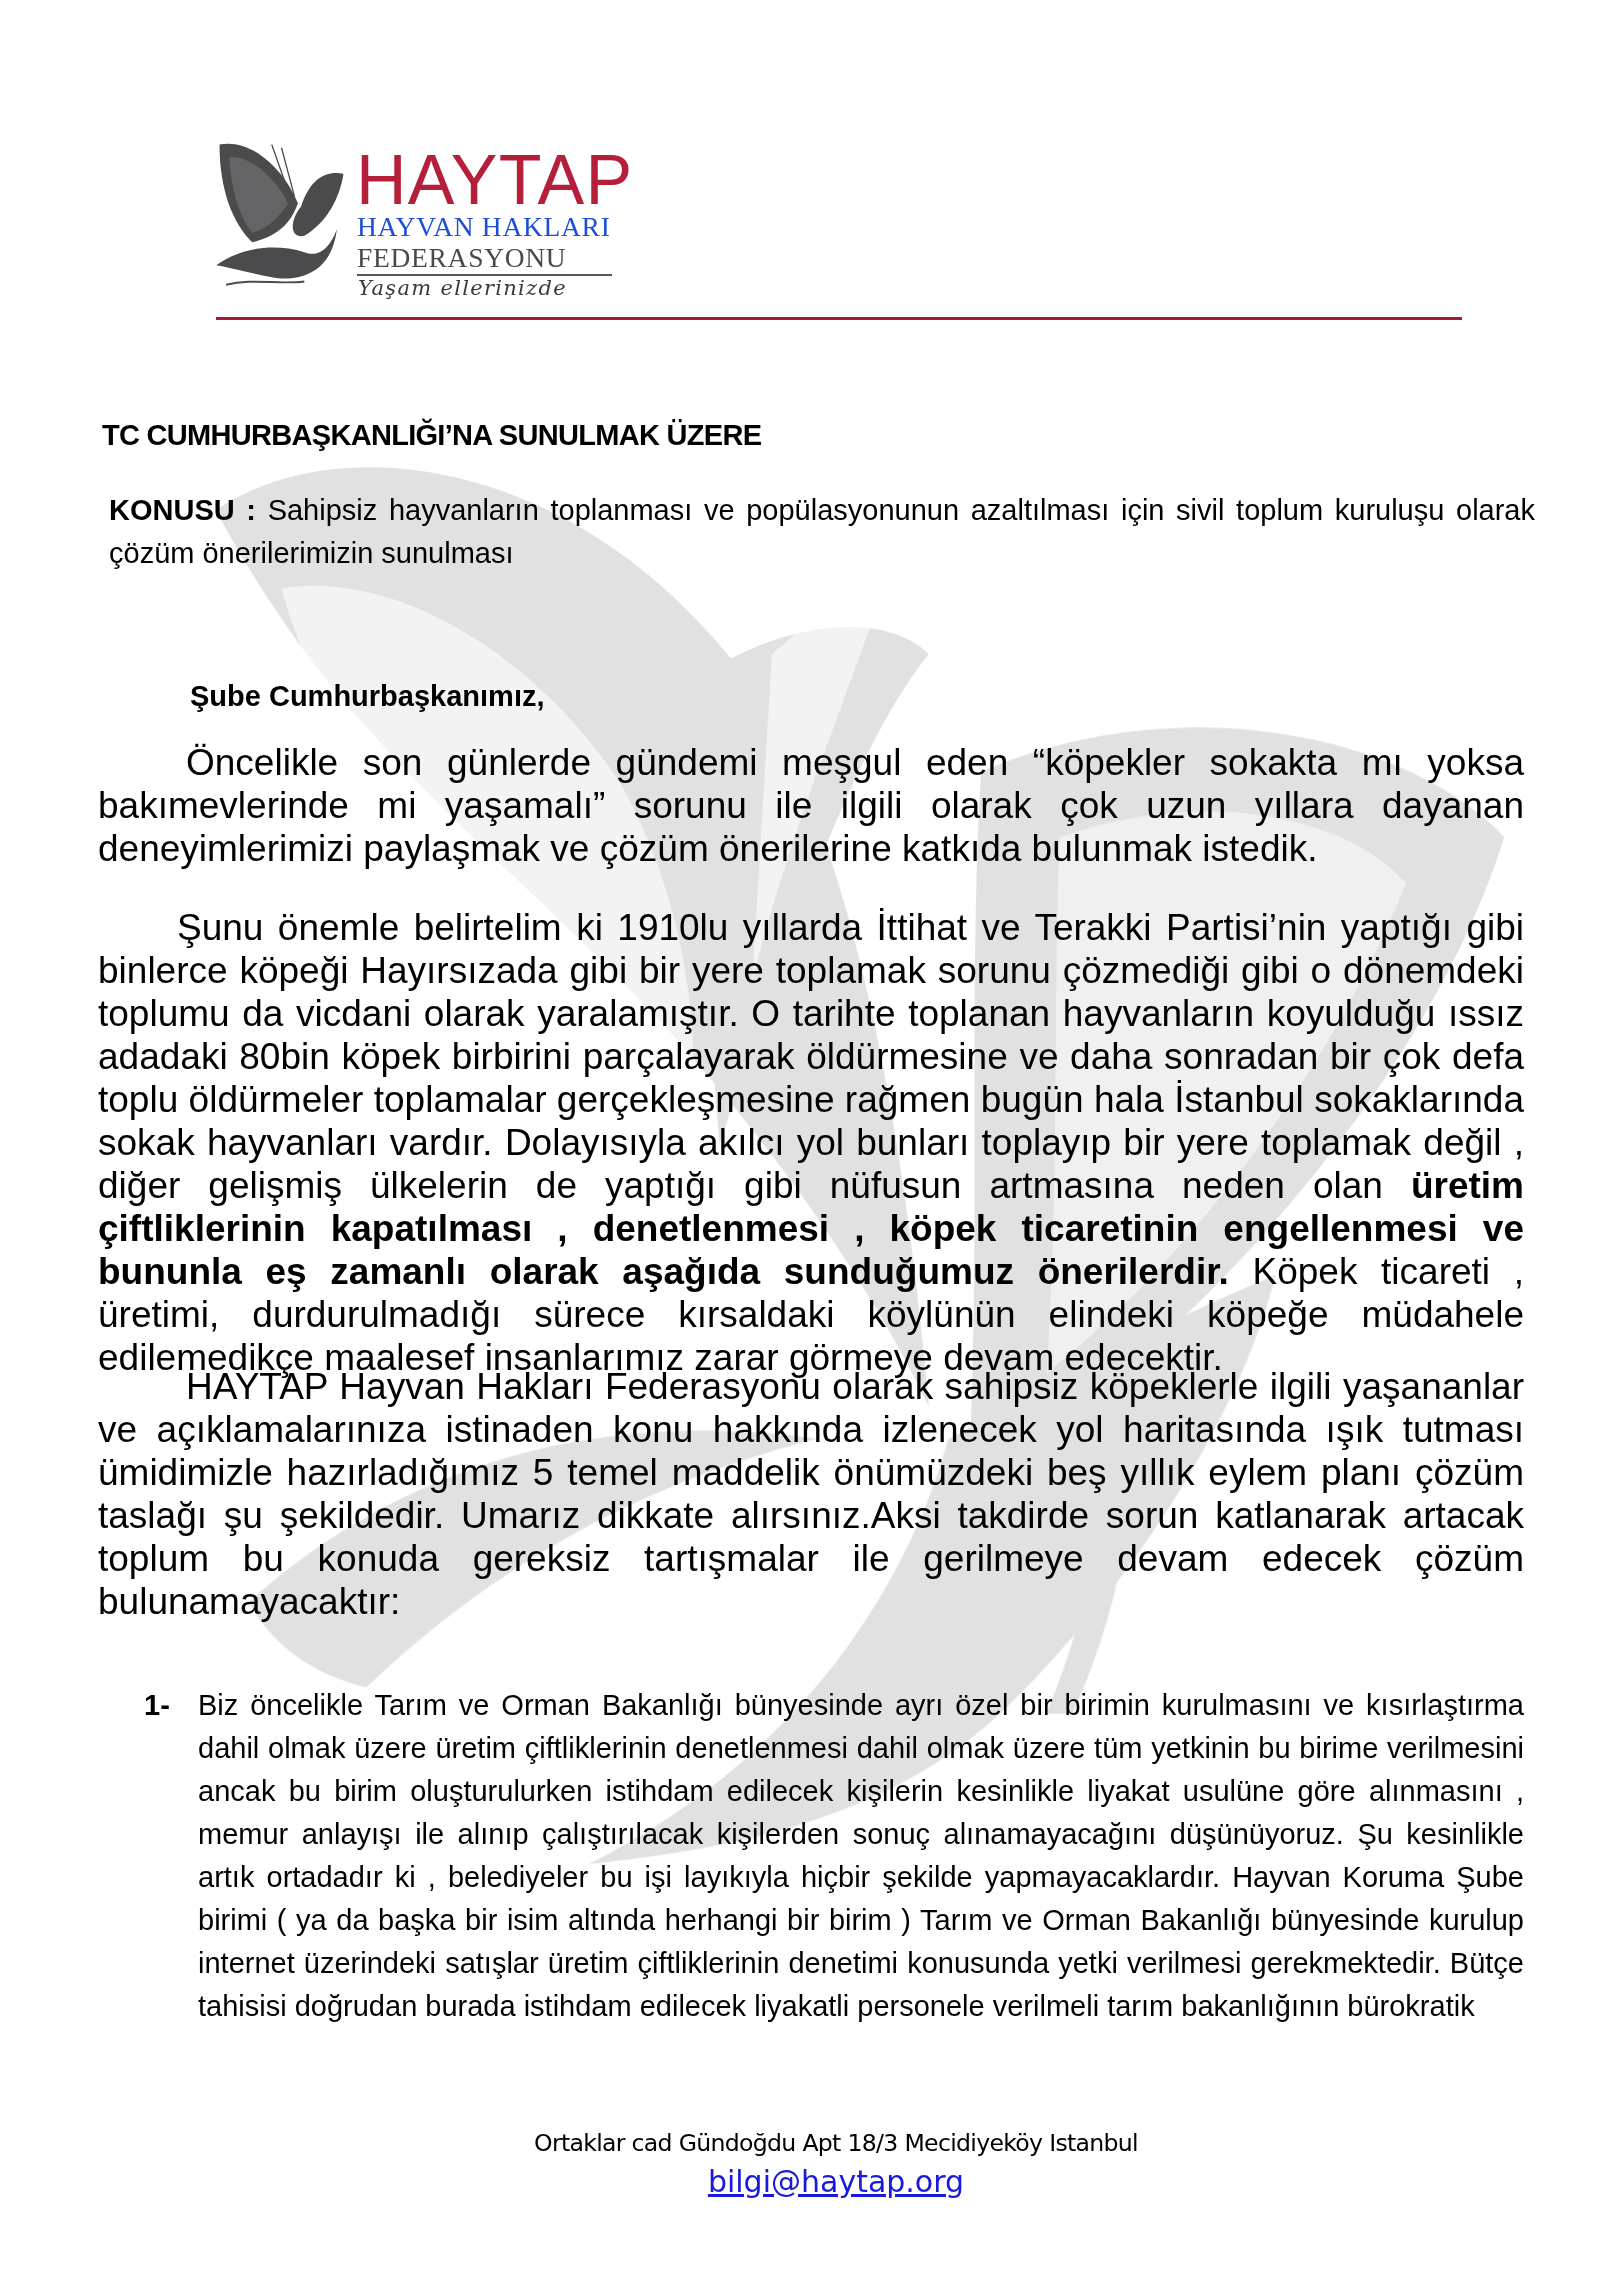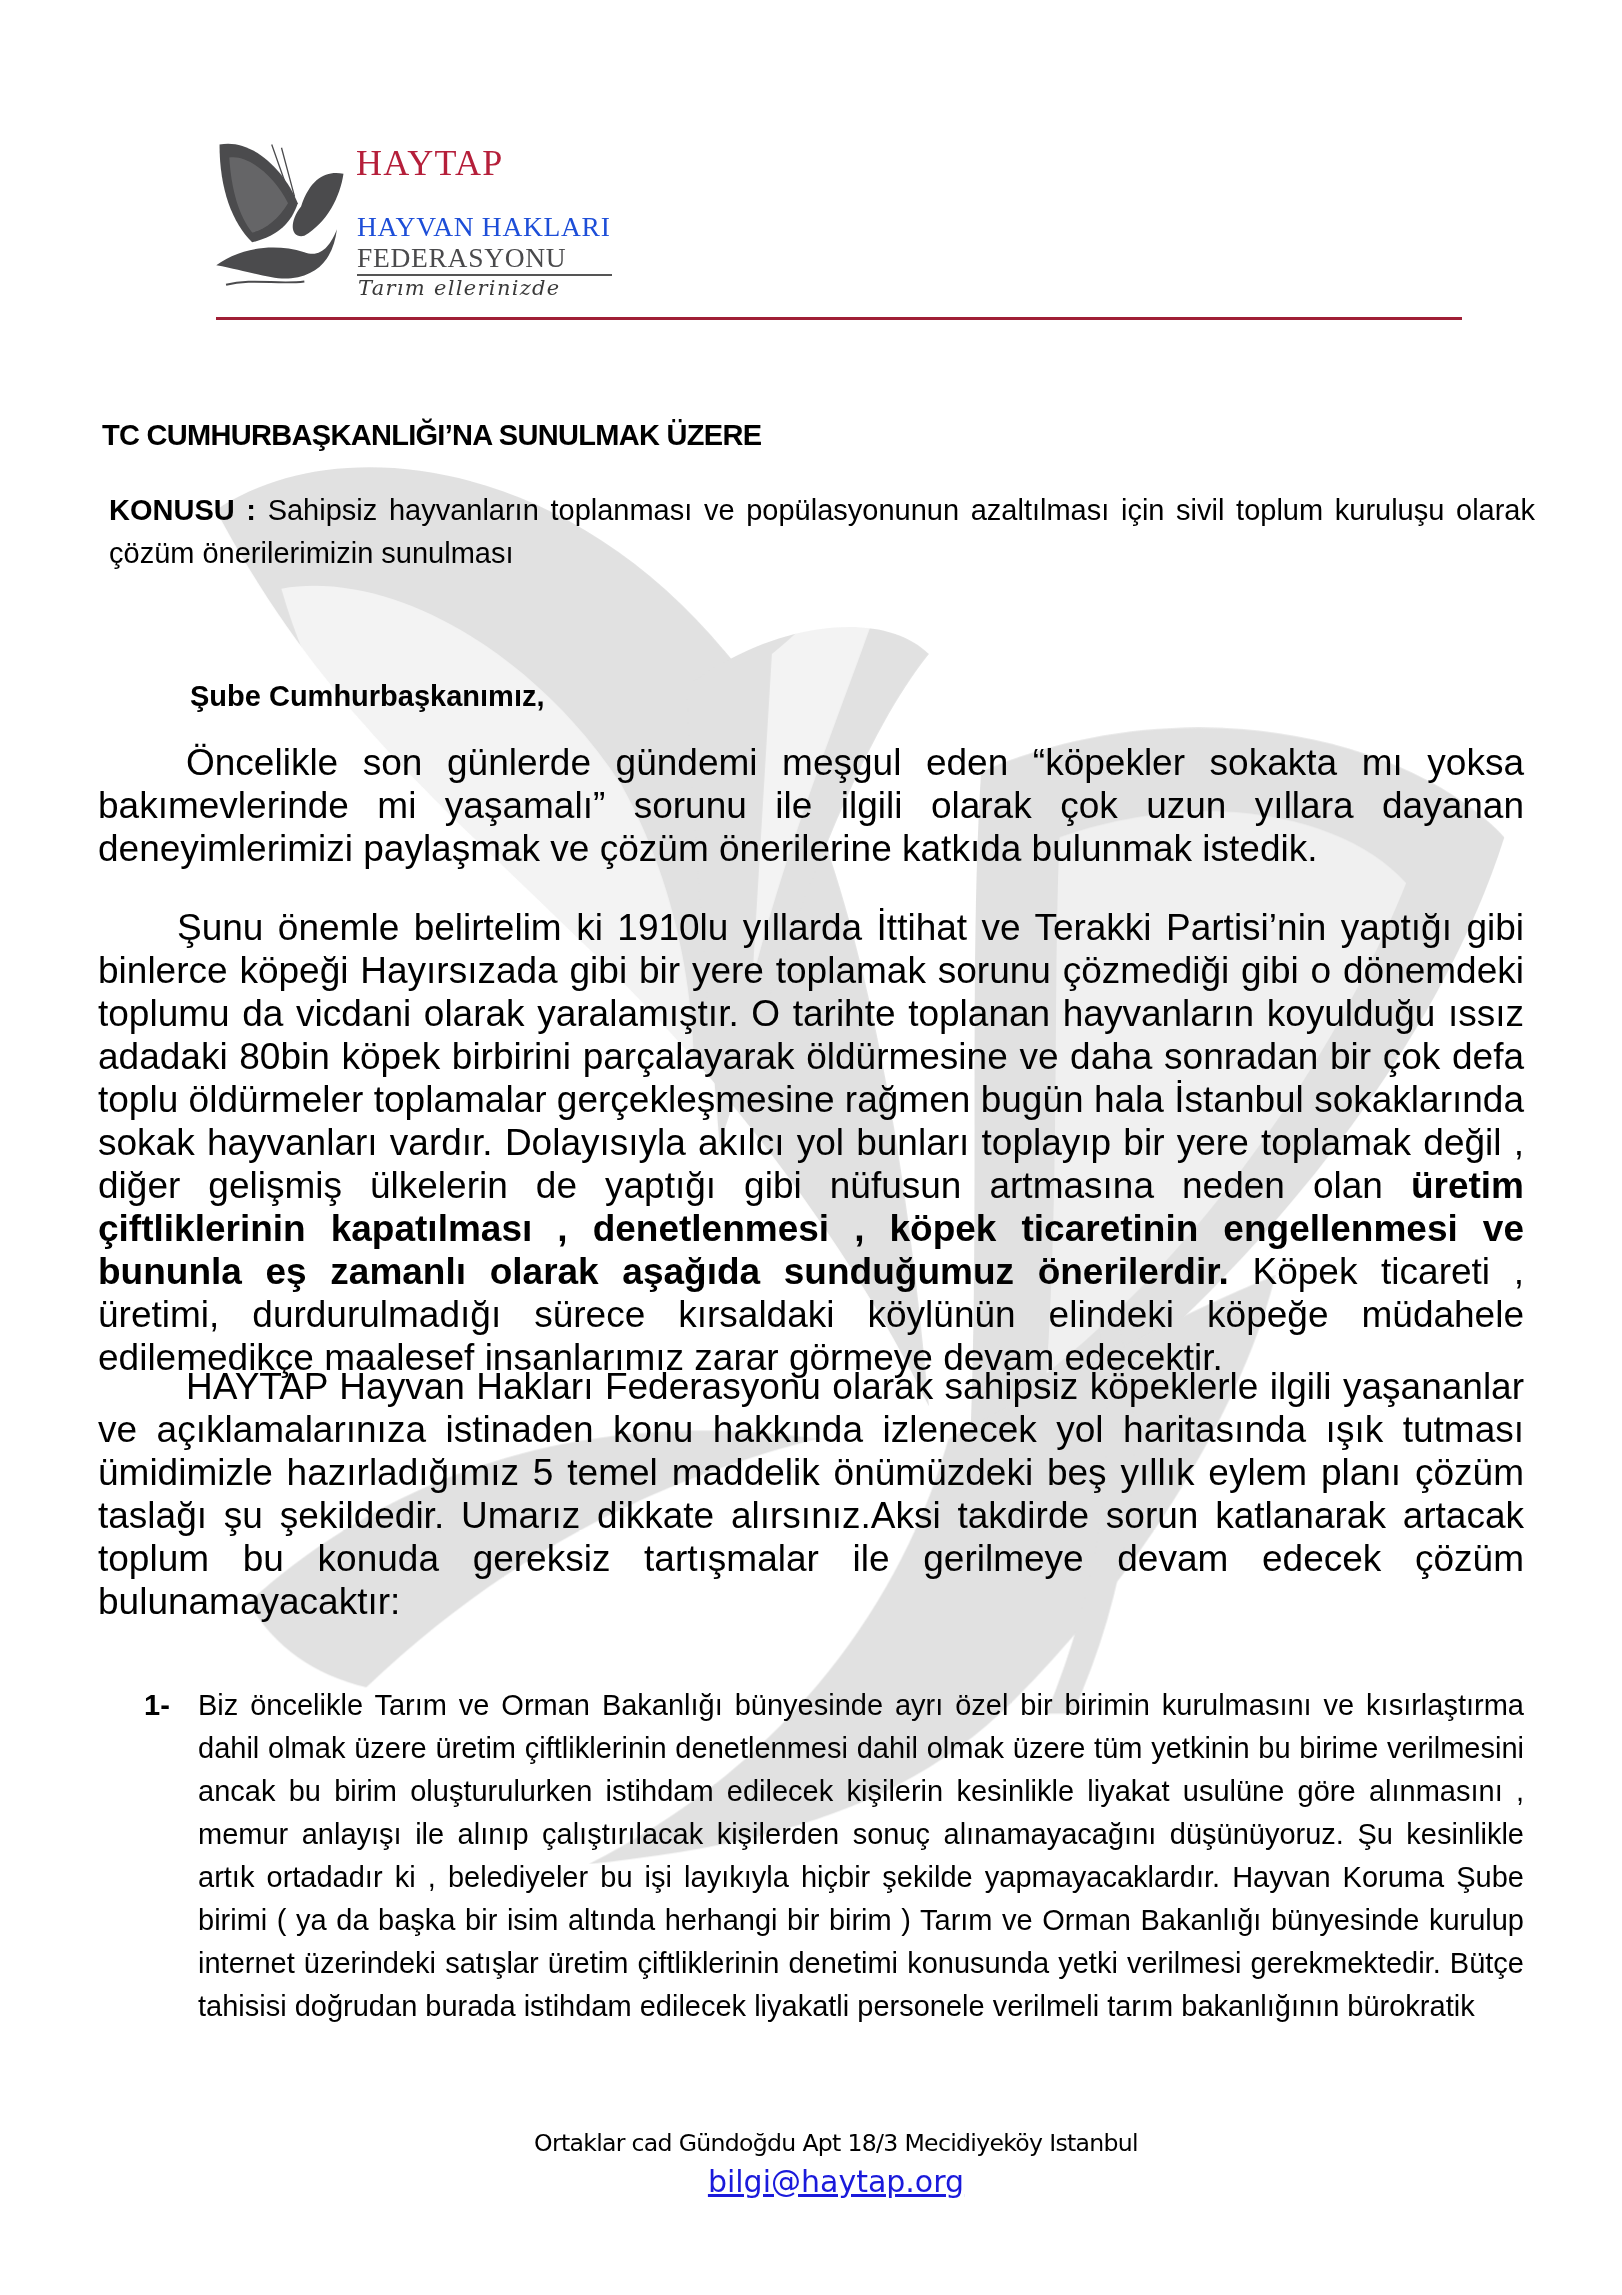--- a/index.html
+++ b/index.html
@@ -3,21 +3,21 @@
 <meta charset="utf-8">
 <style>
   html, body { margin: 0; padding: 0; background: #ffffff; }
   body {
     width: 1622px; height: 2295px; position: relative; overflow: hidden;
     font-family: "Liberation Sans", sans-serif; color: #000;
   }
   .watermark { position: absolute; left: 0; top: 0; width: 1622px; height: 2295px; z-index: 0; pointer-events: none; }
   .logo { position: absolute; left: 213px; top: 131px; width: 406px; height: 170px; z-index: 2; }
   .logo svg.butterfly { position: absolute; left: 0; top: 0; width: 137px; height: 164px; }
-  .logo .brand { position: absolute; left: 143px; top: 14.4px; font-family: Liberation Serif, serif; font-size: 36px; color: #b51f3a; letter-spacing: 1.3px; line-height: 1; }
+  .logo .brand { position: absolute; left: 143px; top: 14.4px; font-family: Liberation Sans, sans-serif; font-size: 70px; color: #b51f3a; letter-spacing: 1.3px; line-height: 1; }
   .logo .sub1 { position: absolute; left: 144px; top: 82px; font-family: "Liberation Serif", serif; font-size: 27.5px; color: #1d4ed8; letter-spacing: 0.7px; line-height: 1; }
   .logo .sub2 { position: absolute; left: 144px; top: 113px; font-family: "Liberation Serif", serif; font-size: 27.5px; color: #4a4a4c; letter-spacing: 0.7px; line-height: 1; }
   .logo .rule { position: absolute; left: 144px; top: 143px; width: 255px; height: 2px; background: #555; }
   .logo .slogan { position: absolute; left: 145px; top: 145px; font-family: "DejaVu Serif", serif; font-style: italic; font-size: 21px; color: #3a3a3a; letter-spacing: 1.3px; }
   .header-line { position: absolute; left: 216px; top: 317px; width: 1246px; height: 2.6px; background: #a01f35; z-index: 2; }
 
   .content { position: absolute; left: 98px; top: 0; width: 1426px; z-index: 2; }
   .title { position: absolute; top: 419px; left: 4px; font-weight: bold; font-size: 29px; letter-spacing: -0.7px; }
   .konusu { position: absolute; top: 489px; left: 11px; width: 1426px; font-size: 29px; line-height: 43px; text-align: justify; }
   .konusu b { font-weight: bold; }
@@ -58,21 +58,21 @@
     <path d="M25 40 C 55 35, 95 70, 115 110 C 100 135, 80 150, 60 155 C 40 130, 28 90, 25 40 Z" fill="#ffffff" opacity="0.15"></path>
     <path d="M135 115 C 150 70, 175 60, 200 65 C 195 100, 175 140, 140 160 C 120 165, 115 140, 135 115 Z" fill="#4b4b4d"></path>
     <path d="M5 205 C 40 180, 90 170, 140 185 C 165 195, 180 175, 190 150 C 185 190, 165 220, 120 225 C 90 228, 60 215, 5 205 Z" fill="#4b4b4d"></path>
     <path d="M20 235 C 60 225, 100 235, 140 230" stroke="#4b4b4d" stroke-width="3" fill="none"></path>
     <path d="M90 20 L 120 105 M105 25 L 125 100" stroke="#4b4b4d" stroke-width="2" fill="none"></path>
   </svg>
   <div class="brand">HAYTAP</div>
   <div class="sub1">HAYVAN HAKLARI</div>
   <div class="sub2">FEDERASYONU</div>
   <div class="rule"></div>
-  <div class="slogan">Tarım ellerinizde</div>
+  <div class="slogan">Yaşam ellerinizde</div>
 </div>
 <div class="header-line"></div>
 
 <div class="content">
   <div class="title">TC CUMHURBAŞKANLIĞI’NA SUNULMAK ÜZERE</div>
 
   <div class="konusu">
     <b>KONUSU :</b>
     <span>Sahipsiz hayvanların toplanması ve popülasyonunun azaltılması için sivil toplum kuruluşu olarak çözüm önerilerimizin sunulması</span>
   </div>

